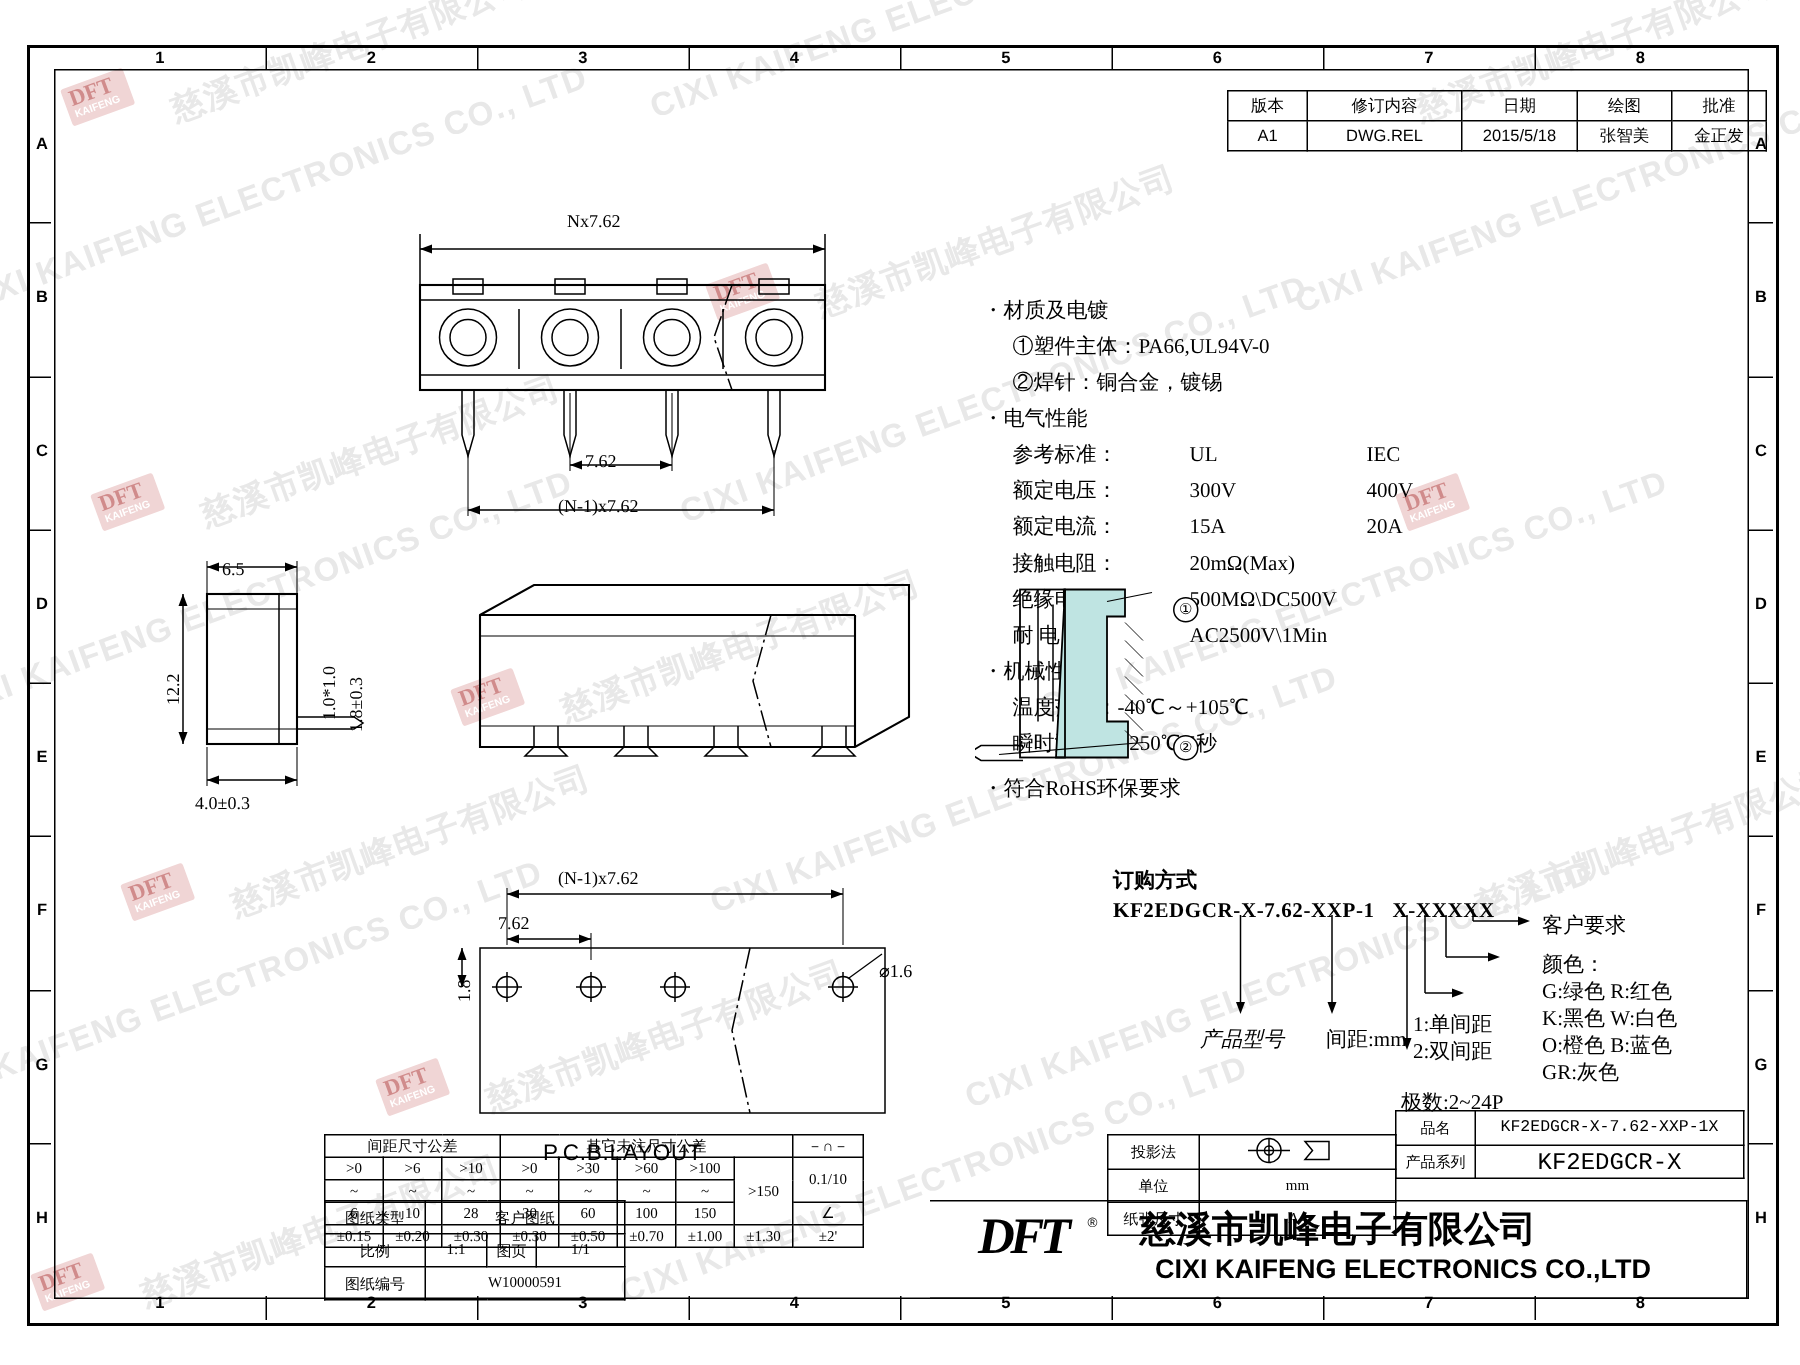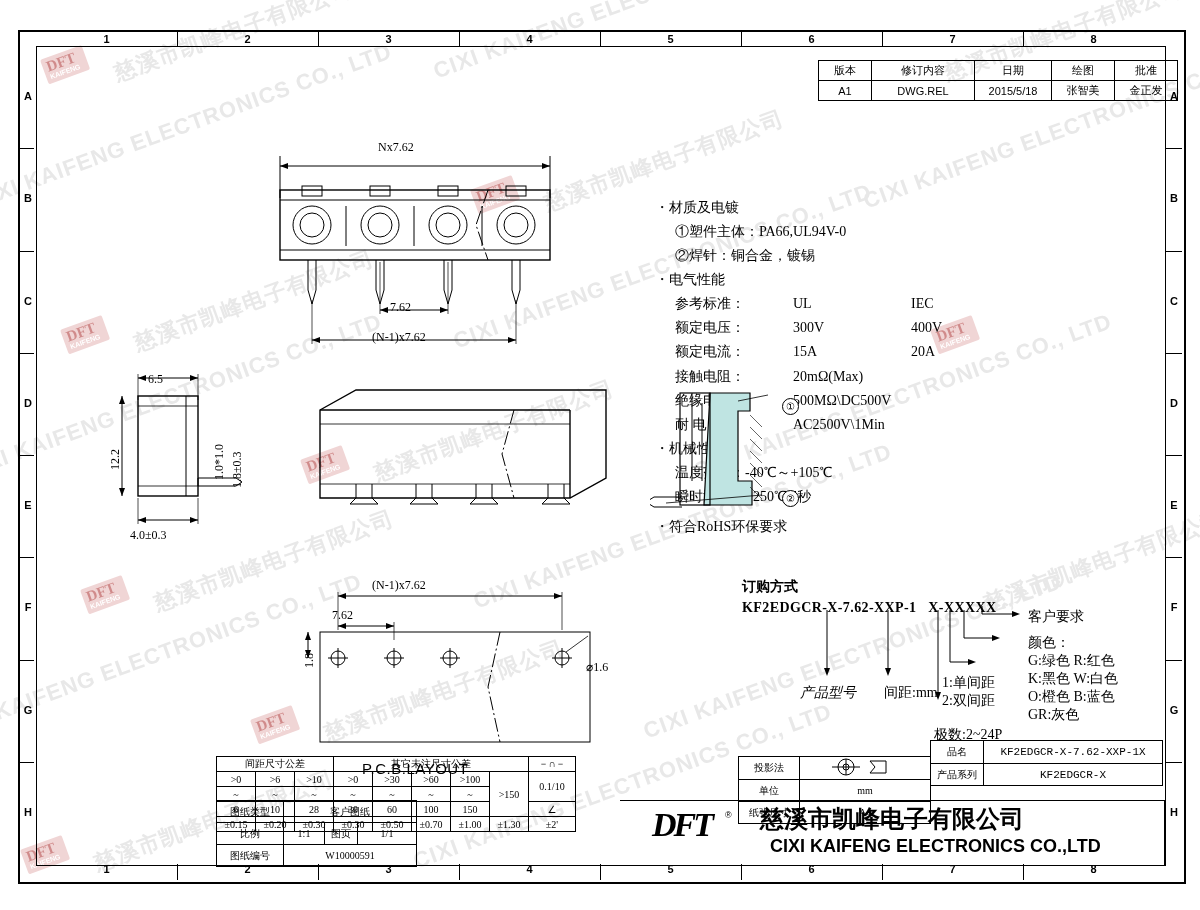--- a/index.html
+++ b/index.html
@@ -396,21 +396,21 @@
 
     <line x1="8" y1="62" x2="8" y2="88" stroke="#000" stroke-width="1"></line>
     <path d="M8,62 l-3,8 l6,0 z" fill="#000"></path>
     <path d="M8,88 l-3,-8 l6,0 z" fill="#000"></path>
 
     <line x1="266" y1="82" x2="288" y2="66" stroke="#000" stroke-width="0.8"></line>
   </svg>
   <div class="dim layer" style="left:372px;top:578px">(N-1)x7.62</div>
   <div class="dim layer" style="left:332px;top:608px">7.62</div>
   <div class="dimv layer" style="left:302px;top:668px">1.8</div>
-  <div class="dim layer" style="left:586px;top:660px">⌀1.6</div>
+  <div class="dim layer" style="left:586px;top:640px">⌀1.6</div>
   <div class="pcblabel layer">P.C.B.LAYOUT</div>
 
   <div class="order layer">
     <div class="title">订购方式</div>
     <div class="code">
       <span>KF2EDGCR-X-7.62-XXP-1</span>
       <span style="margin-left:8px">X-XXXXX</span>
     </div>
   </div>
 
@@ -521,21 +521,21 @@
     </table>
 
   <table class="tb name layer">
     <tbody>
         <tr>
       <td style="width:52px;height:22px">品名</td>
       <td style="width:178px;height:22px;font-size:11px">KF2EDGCR-X-7.62-XXP-1X</td>
     </tr>
     <tr>
       <td style="height:21px">产品系列</td>
-      <td style="height:21px;font-size:11px">KF2EDGCR-X</td>
+      <td style="height:21px;font-size:16px">KF2EDGCR-X</td>
     </tr>
   </tbody>
     </table>
 
   <table class="tb doc layer">
     <tbody>
         <tr>
       <td style="width:66px;height:21px">图纸类型</td>
       <td colspan="4" style="width:130px">客户图纸</td>
     </tr>

